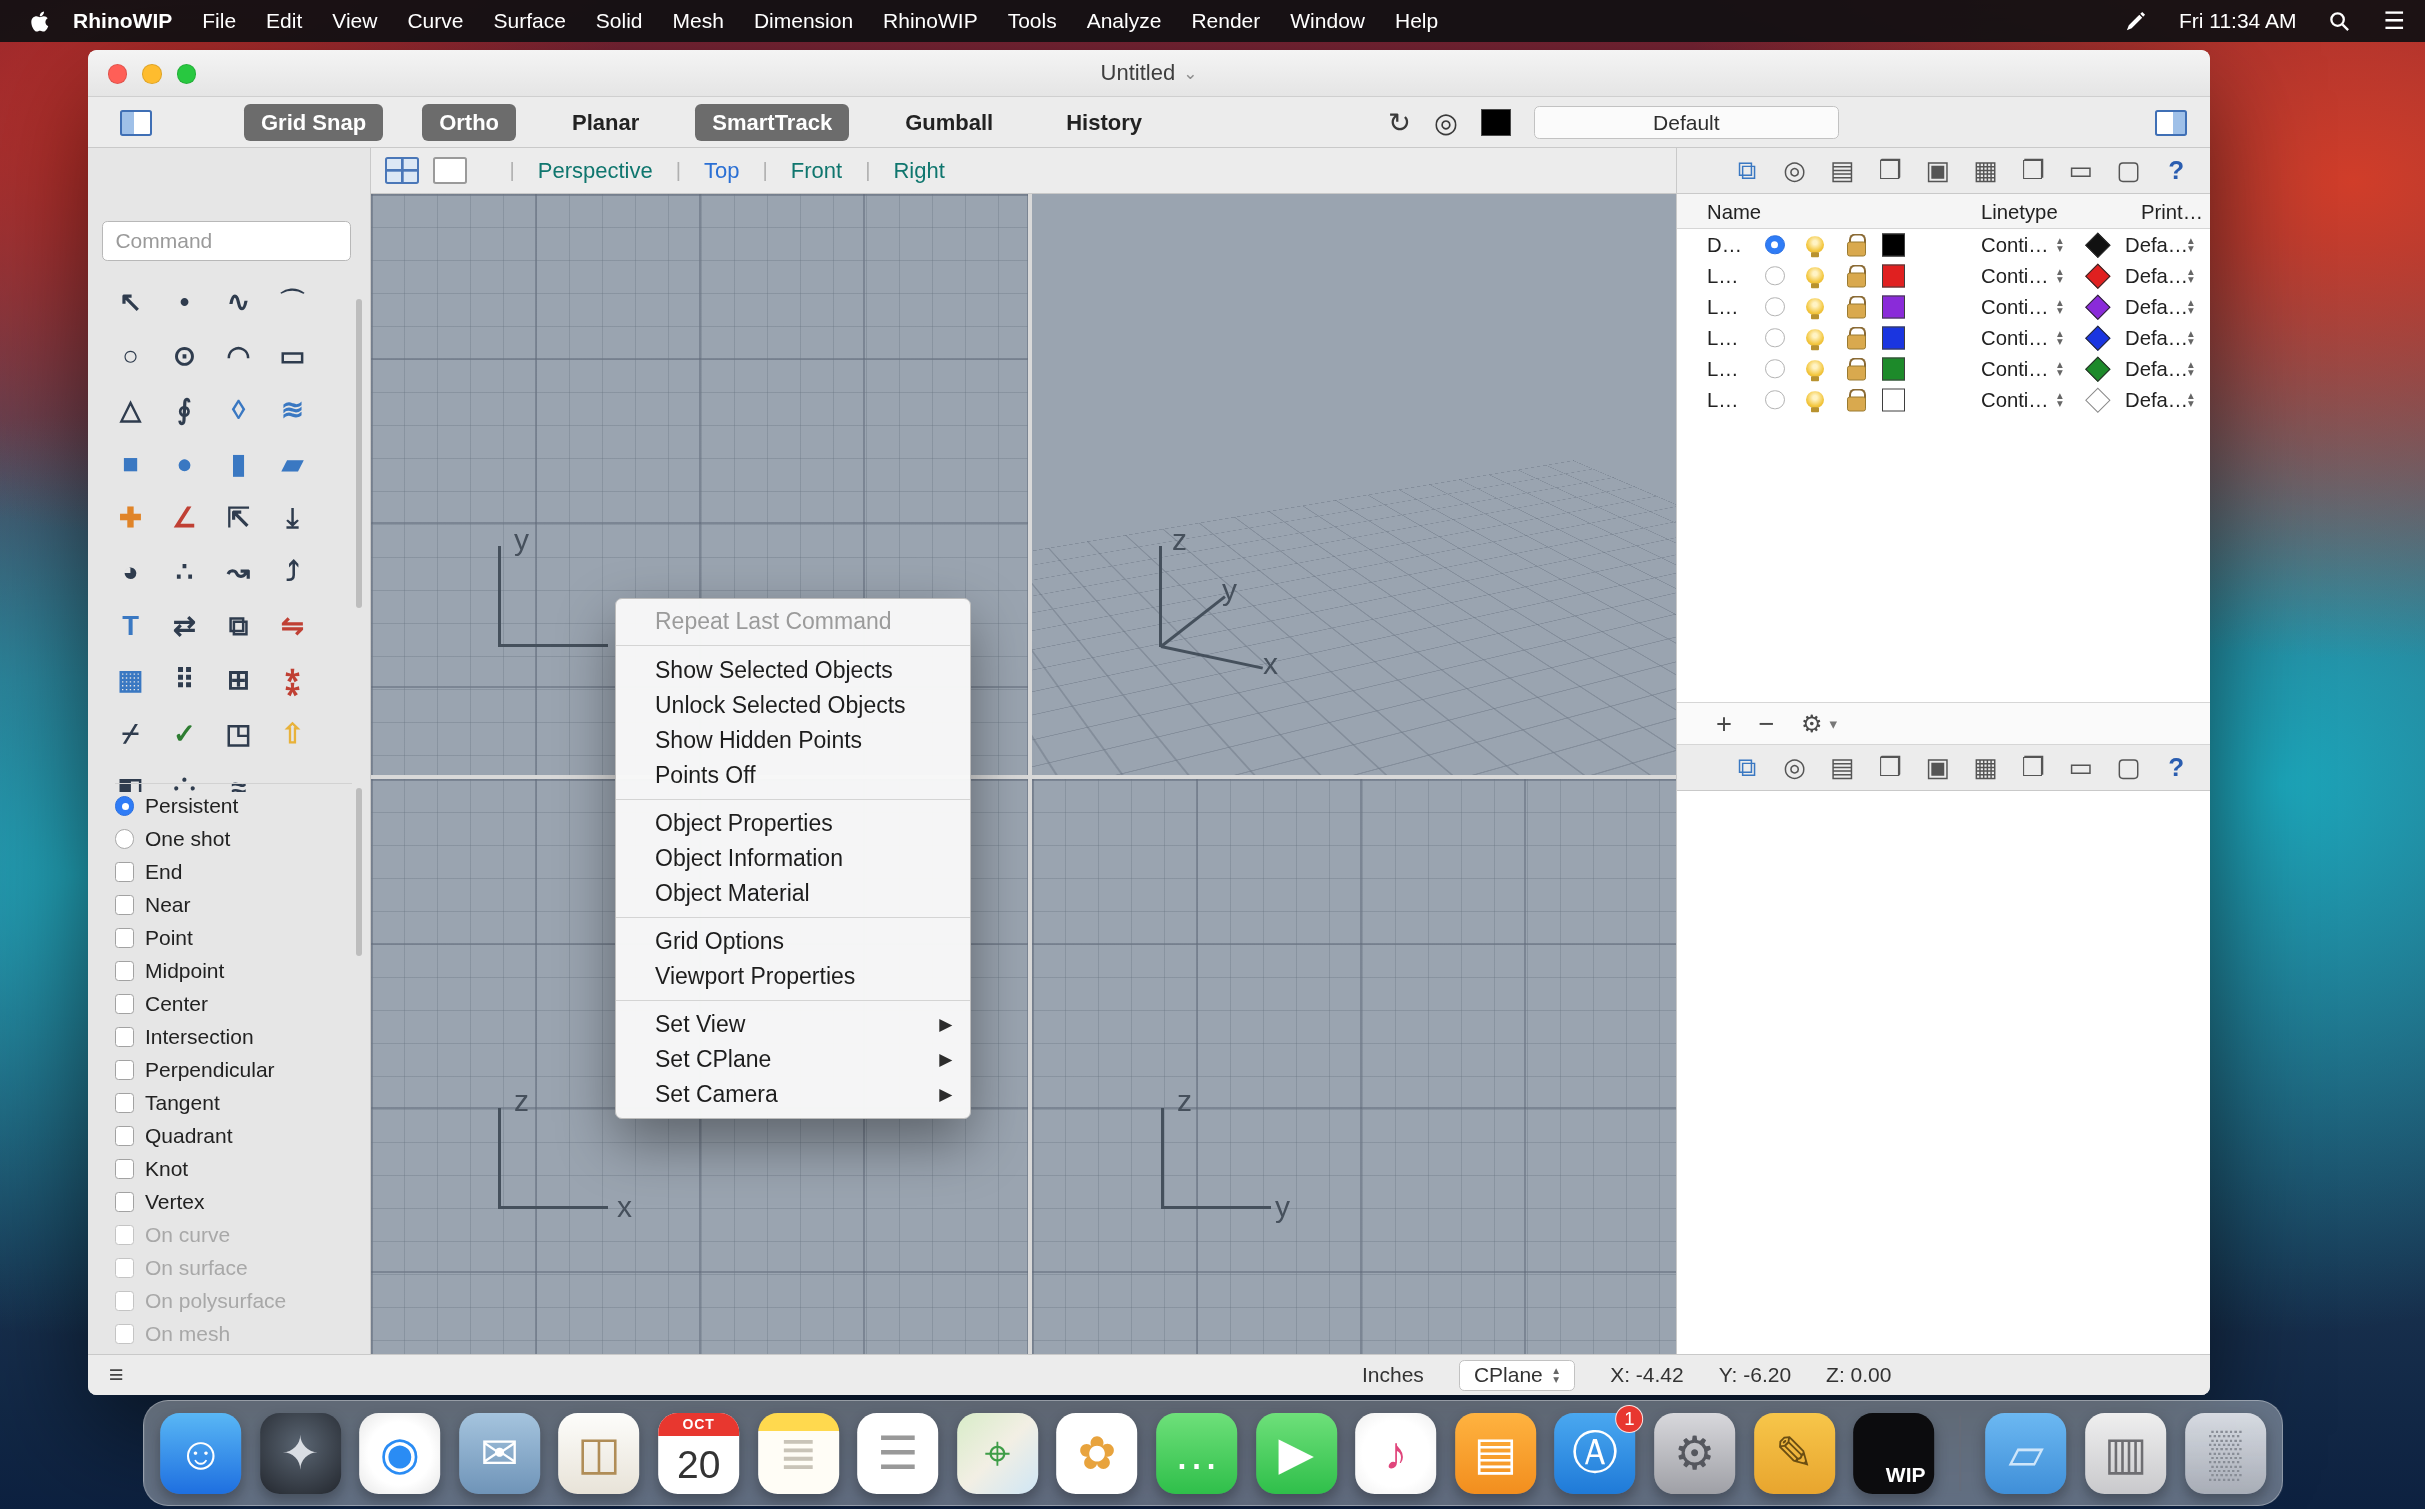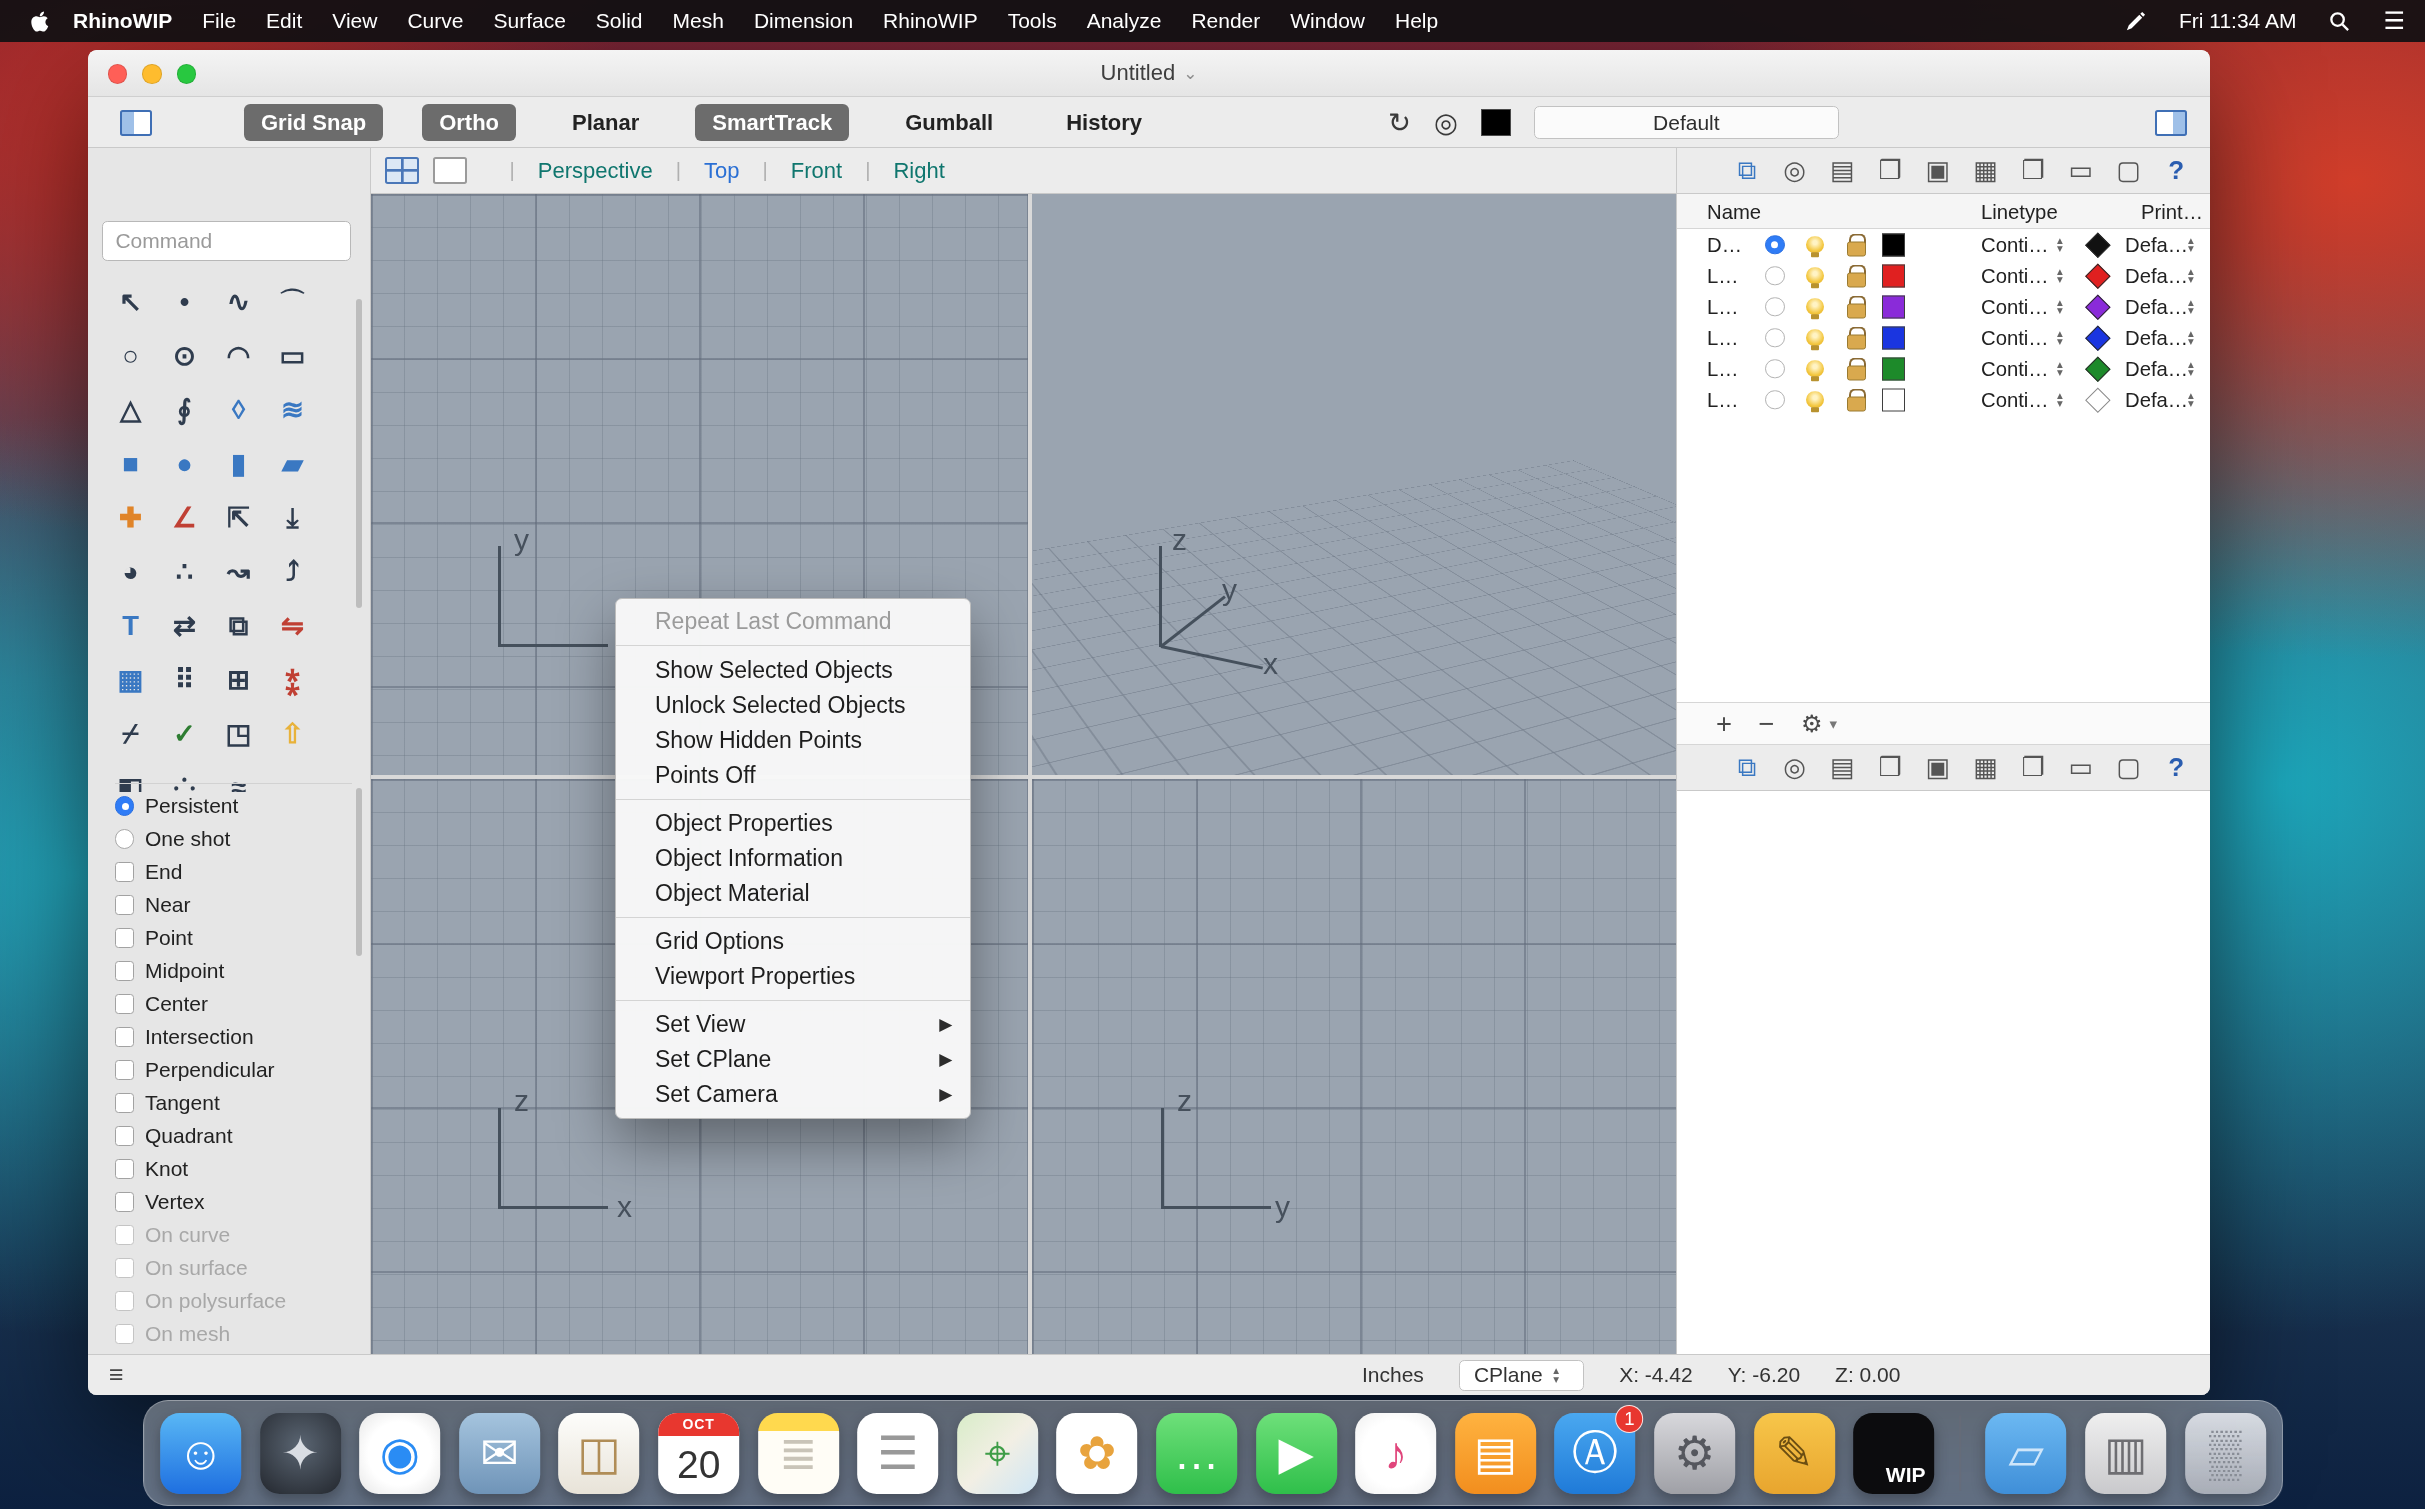--- a/index.html
+++ b/index.html
@@ -143,21 +143,21 @@
   border-bottom:0.9px solid #d6d6d6;display:flex;align-items:center;gap:26.5px;padding-left:39px;font-size:27.4px;color:#4a4a4a}
 .gear{display:flex;align-items:center;gap:7px;font-size:24px;color:#4a4a4a}
 .gear .gchev{font-size:15px;color:#777}
 .ptabs2{position:absolute;top:597px;left:0;right:0}
 
 .statusbar{position:absolute;left:0;bottom:0;width:100%;height:41px;background:#ececec;border-top:0.9px solid #c9c9c9;
   font-size:21px;color:#333}
 .sb-burger{position:absolute;left:21px;top:5.3px;font-size:25px;color:#444}
 .sb-right{position:absolute;left:1274px;top:0;height:100%;display:flex;align-items:center;gap:35px}
 .cplane-dd{height:31px;background:#fff;border:0.9px solid #c2c2c2;border-radius:5.3px;display:flex;align-items:center;
-  gap:10.6px;padding:0 24px 0 14px}
+  gap:10.6px;padding:0 15px 0 14px}
 
 .dock{position:absolute;left:50%;bottom:2.7px;transform:translateX(-50%);height:106px;
   background:rgba(236,238,242,.38);border:0.9px solid rgba(255,255,255,.35);border-radius:25px;
   display:flex;align-items:center;gap:18.6px;padding:0 16px;z-index:50;backdrop-filter:blur(7px)}
 .dicon{width:81px;height:81px;border-radius:19.5px;display:flex;align-items:center;justify-content:center;
   font-size:46px;position:relative;box-shadow:0 6.2px 14px rgba(0,0,0,.28)}
 .badge{position:absolute;top:-8px;right:-8px;min-width:28px;height:28px;border-radius:14px;background:#e8372f;
   color:#fff;font-size:18.6px;display:flex;align-items:center;justify-content:center;border:1.8px solid rgba(255,255,255,.85)}
 .cal{flex-direction:column;overflow:hidden;background:#fff}
 .cal-top{width:100%;height:23px;background:#e8372f;color:#fff;font-size:14px;font-weight:bold;

